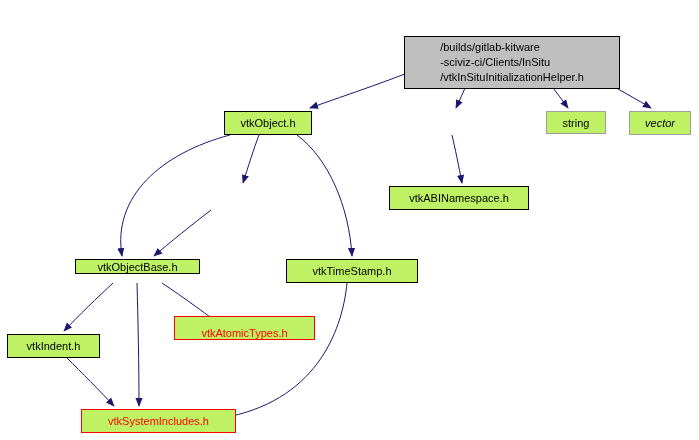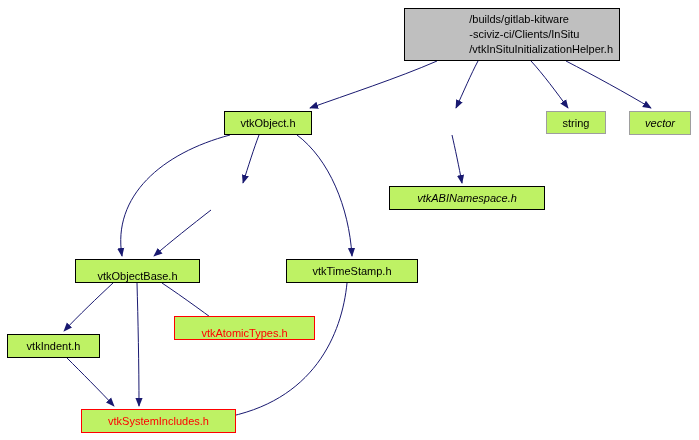--- a/index.html
+++ b/index.html
@@ -38,24 +38,25 @@
     color: var(--node-text, #000000);
     display: flex;
     align-items: center;
     justify-content: center;
     font-size: 11px;
     white-space: nowrap;
     cursor: pointer;
   }
   .node.root {
     background: var(--root-fill, #bfbfbf);
-    justify-content: flex-end;
+    justify-content: center;
     align-items: flex-start;
     padding: 3px 6px;
     cursor: default;
+    margin-top: 28px;
   }
   .node.root .node-label {
     white-space: pre-line;
     text-align: left;
     line-height: 1.35;
   }
   .node.red {
     border-color: var(--red, #ff0000);
     color: var(--red, #ff0000);
   }
@@ -107,25 +108,25 @@
 
   <div class="node gray" style="left:546px; top:111px; width:60px; height:23px;">
     <span class="node-label">string</span>
   </div>
 
   <div class="node gray" style="left:629px; top:111px; width:62px; height:24px;font-style:italic;">
     <span class="node-label">vector</span>
   </div>
 
 
-  <div class="node" style="left:389px; top:186px; width:156px; height:24px;font-style:italic;">
+  <div class="node" style="left:389px; top:186px; width:140px; height:24px;">
     <span class="node-label">vtkABINamespace.h</span>
   </div>
 
-  <div class="node" style="left:75px; top:259px; width:125px; height:24px;align-items:flex-end;">
+  <div class="node" style="left:75px; top:259px; width:125px; height:15px;">
     <span class="node-label">vtkObjectBase.h</span>
   </div>
 
   <div class="node" style="left:286px; top:259px; width:132px; height:24px;">
     <span class="node-label">vtkTimeStamp.h</span>
   </div>
 
   <div class="node" style="left:7px; top:334px; width:93px; height:24px;">
     <span class="node-label">vtkIndent.h</span>
   </div>

